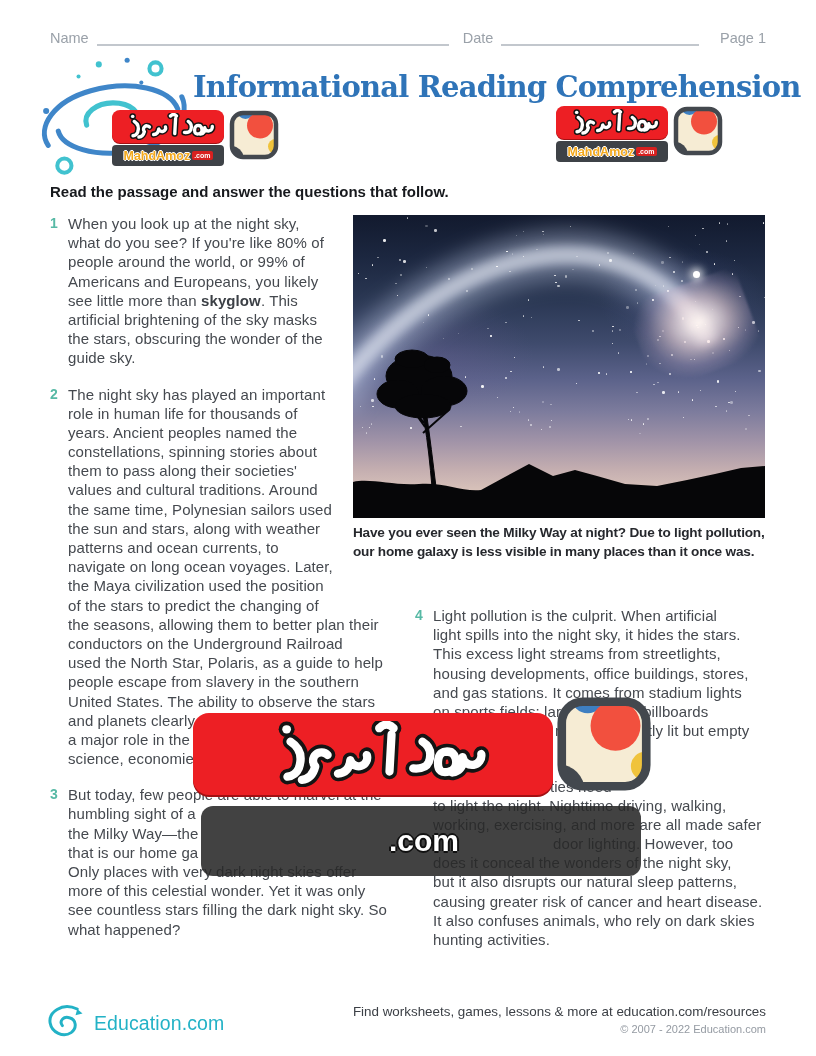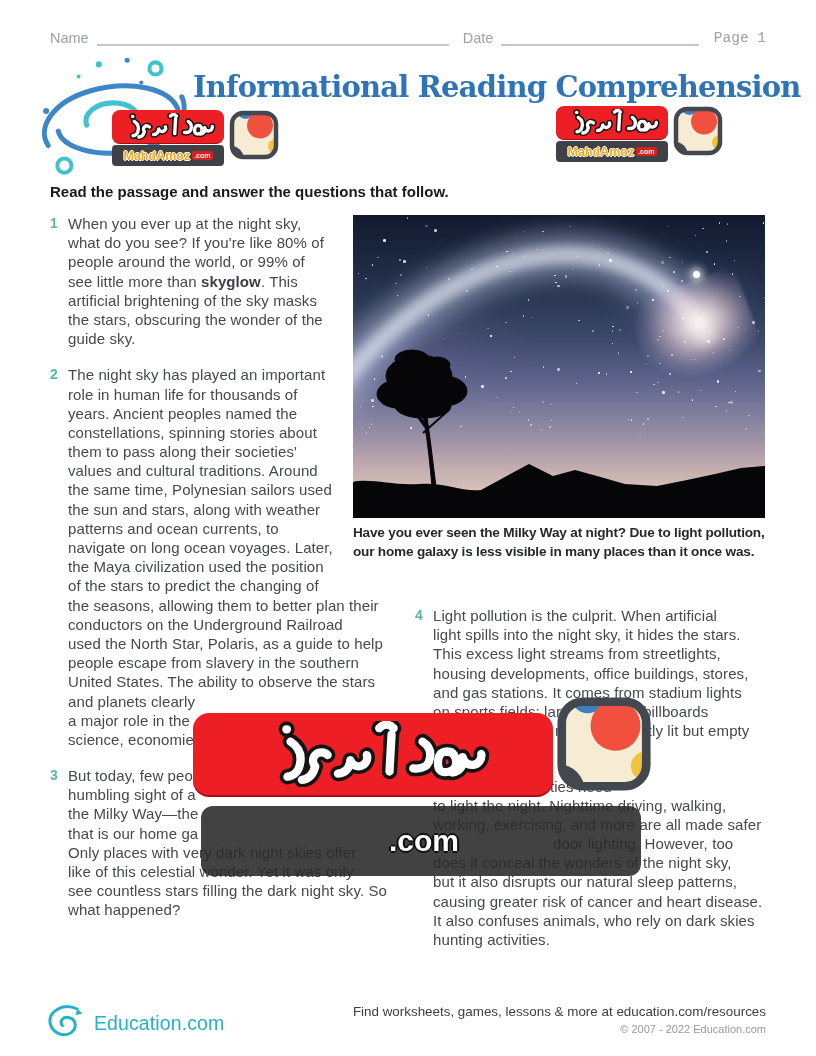--- a/index.html
+++ b/index.html
@@ -6,21 +6,21 @@
   .page{position:relative;width:816px;height:1056px;background:#fff;overflow:hidden;
         font-family:"Liberation Sans",sans-serif;color:#45494f;}
 
   
   .hdr{position:absolute;left:50px;top:28px;width:716px;display:flex;align-items:flex-end;
        font-size:14.5px;color:#9aa1a9;}
   .hdr .lbl{flex:none;padding-right:8px;}
   .hdr .rule{flex:none;border-bottom:2px solid #c2c7cd;height:16px;}
   .rule1{width:352px;margin-right:14px;}
   .rule2{width:198px;margin-right:14px;}
-  .pagelbl{flex:none;margin-left:auto;font-family:Liberation Mono, monospace;}
+  .pagelbl{flex:none;margin-left:auto;}
 
   
   .doodle{position:absolute;left:34px;top:52px;width:162px;height:126px;z-index:1;}
   .title{position:absolute;left:193px;top:70px;width:580px;font-family:"DejaVu Serif","Liberation Serif",serif;
          font-weight:700;font-size:29px;letter-spacing:-0.8px;color:#2f74b8;white-space:nowrap;}
 
   
   .badge{position:absolute;display:flex;align-items:flex-start;gap:5px;z-index:4;}
   .badge-left{left:112px;top:110px;}
   .badge-right{left:556px;top:106px;}
@@ -203,23 +203,24 @@
         <use href="#app-icon-sym"></use>
       </svg>
   </div>
 
   <div class="instruction">Read the passage and answer the questions that follow.</div>
 
   <div class="col col-left">
     <div class="para">
       <span class="pnum">1</span>
       <div>
-          <div class="pline"><span>When you ever up at the night sky,</span></div>
+          <div class="pline"><span>When you look up at the night sky,</span></div>
           <div class="pline"><span>what do you see? If you're like 80% of</span></div>
           <div class="pline"><span>people around the world, or 99% of</span></div>
+          <div class="pline"><span>Americans and Europeans, you likely</span></div>
           <div class="pline"><span>see little more than <b>skyglow</b>. This</span></div>
           <div class="pline"><span>artificial brightening of the sky masks</span></div>
           <div class="pline"><span>the stars, obscuring the wonder of the</span></div>
           <div class="pline"><span>guide sky.</span></div>
         </div>
     </div>
     <div class="para">
       <span class="pnum">2</span>
       <div>
           <div class="pline"><span>The night sky has played an important</span></div>
@@ -245,21 +246,21 @@
         </div>
     </div>
     <div class="para">
       <span class="pnum">3</span>
       <div>
           <div class="pline"><span>But today, few people are able to marvel at the</span></div>
           <div class="pline"><span>humbling sight of a</span></div>
           <div class="pline"><span>the Milky Way—the</span></div>
           <div class="pline"><span>that is our home ga</span></div>
           <div class="pline"><span>Only places with very dark night skies offer</span></div>
-          <div class="pline"><span>like of this celestial wonder. Yet it was only</span></div>
+          <div class="pline"><span>more of this celestial wonder. Yet it was only</span></div>
           <div class="pline"><span>see countless stars filling the dark night sky. So</span></div>
           <div class="pline"><span>what happened?</span></div>
         </div>
     </div>
   </div>
 
   <div class="photo">
     <div class="sky"></div>
     <div class="hue hue1"></div>
     <div class="hue hue2"></div>

